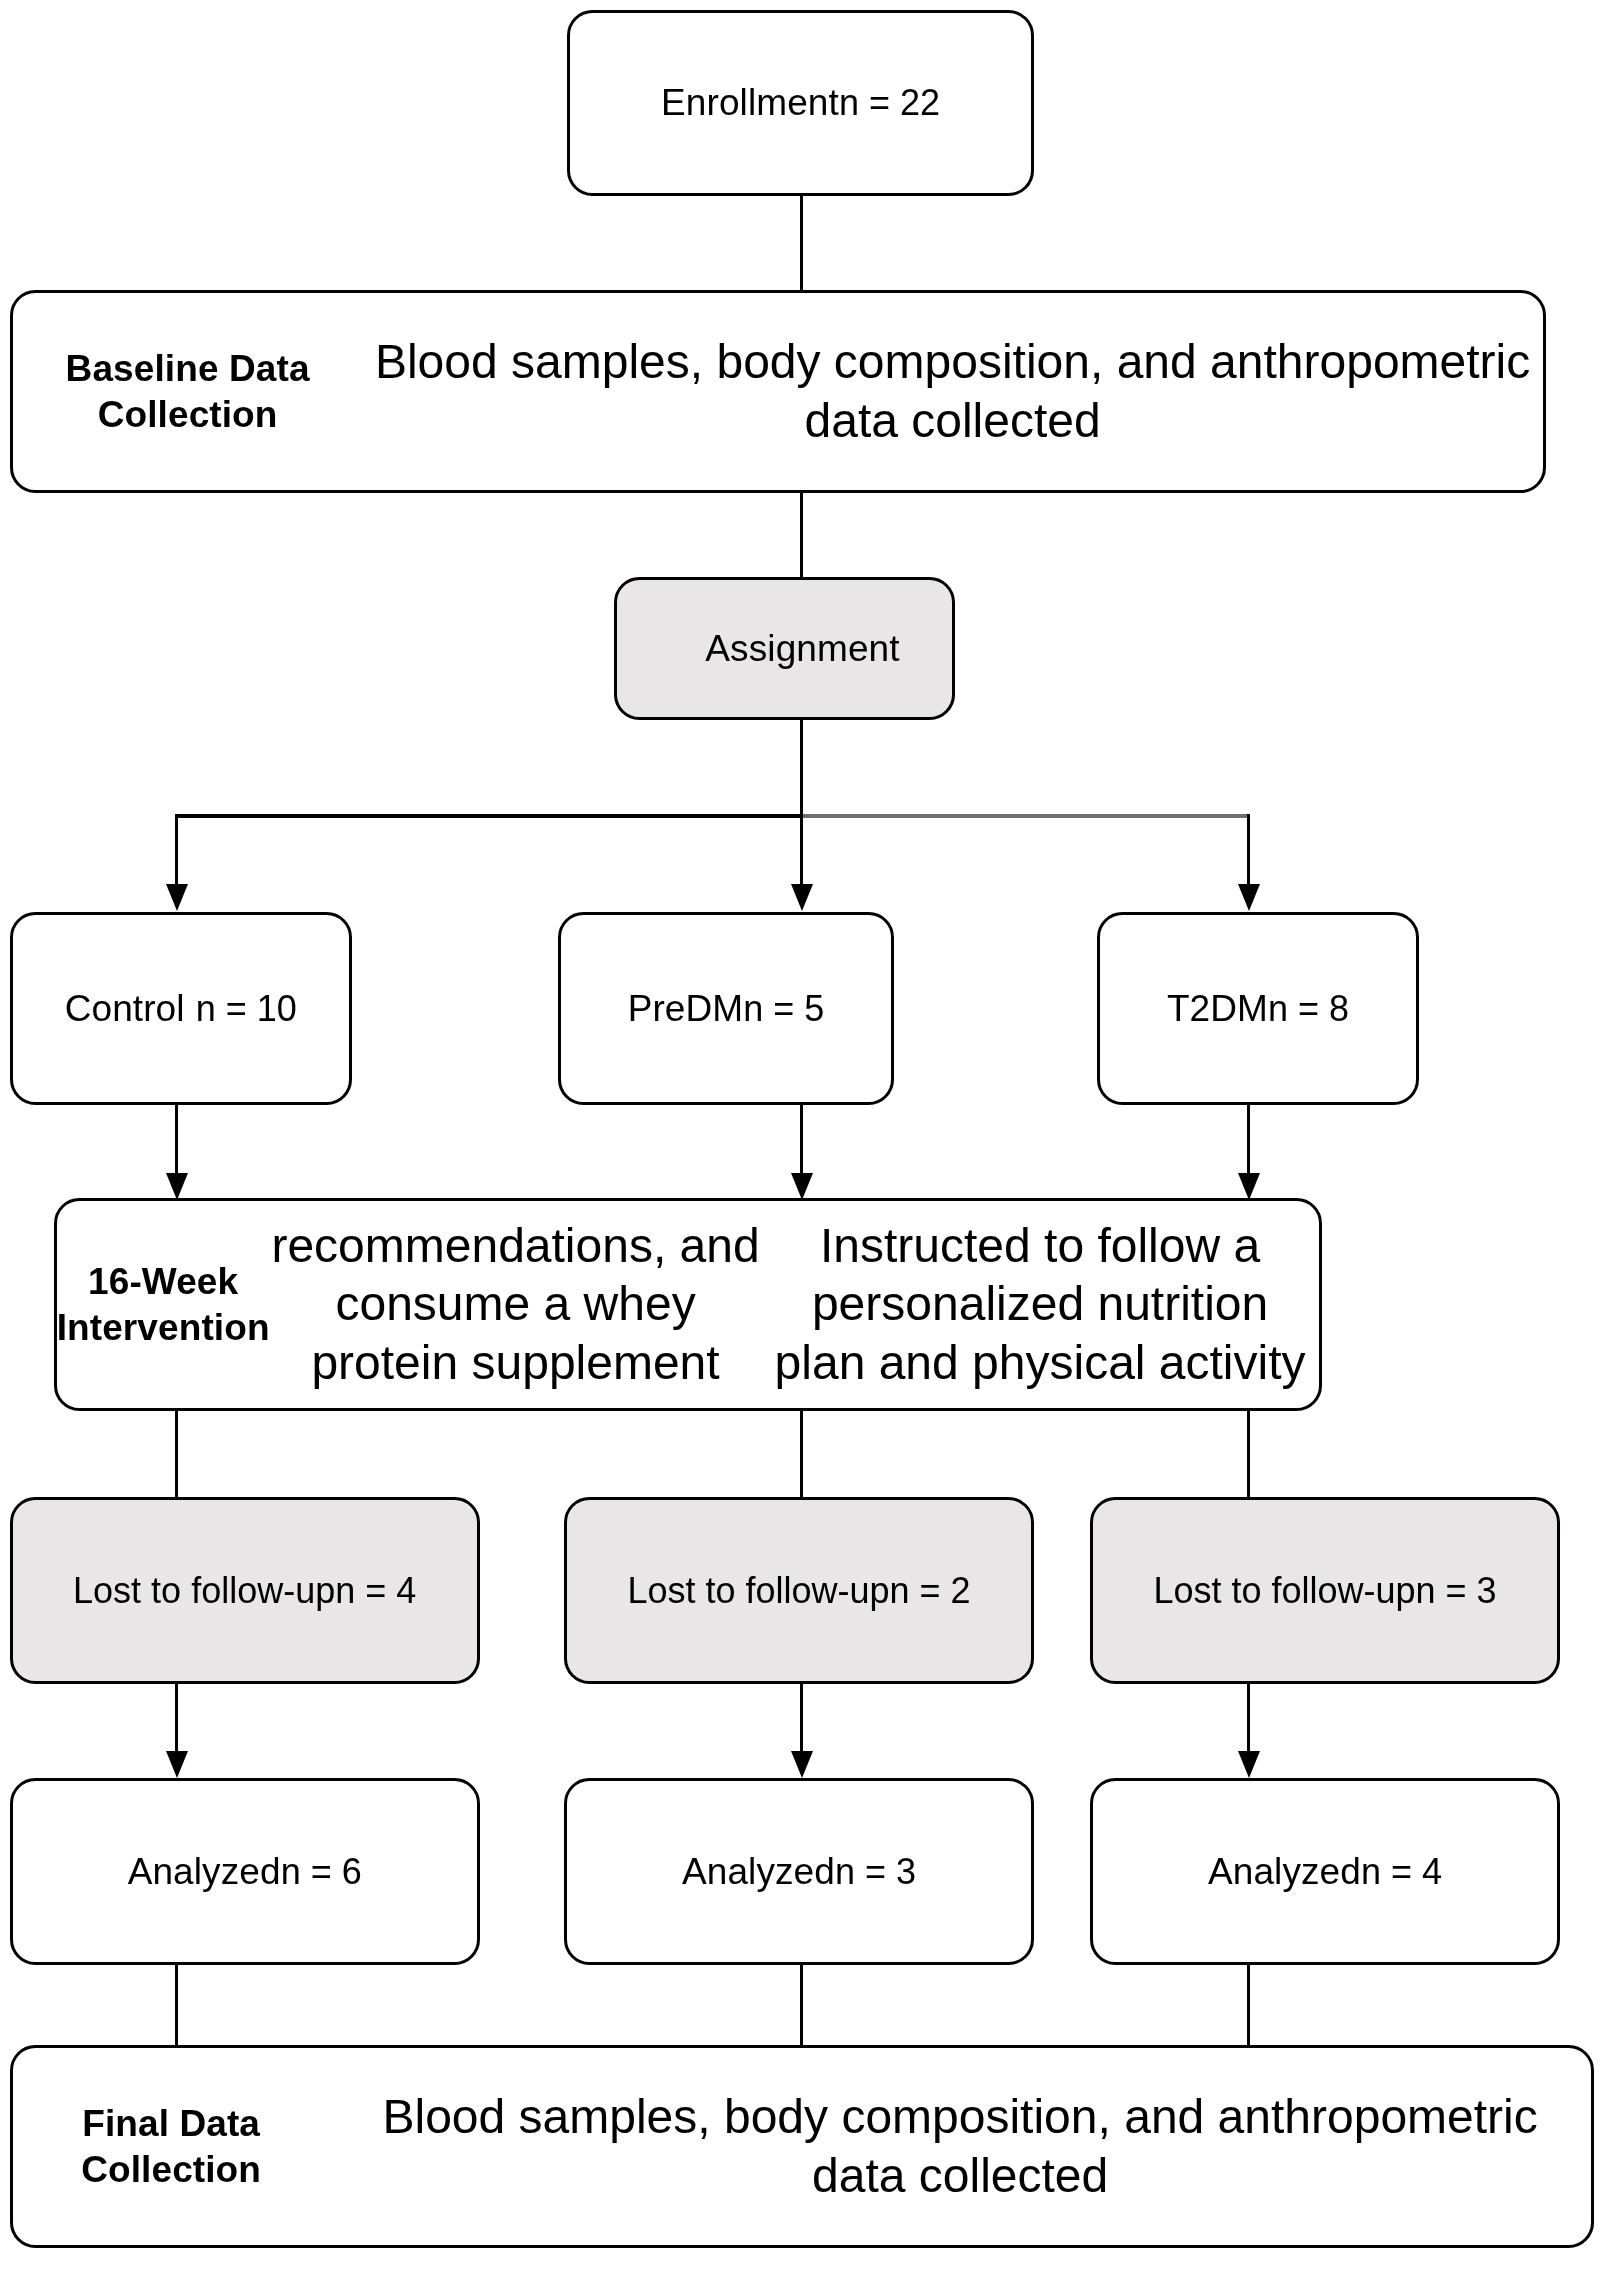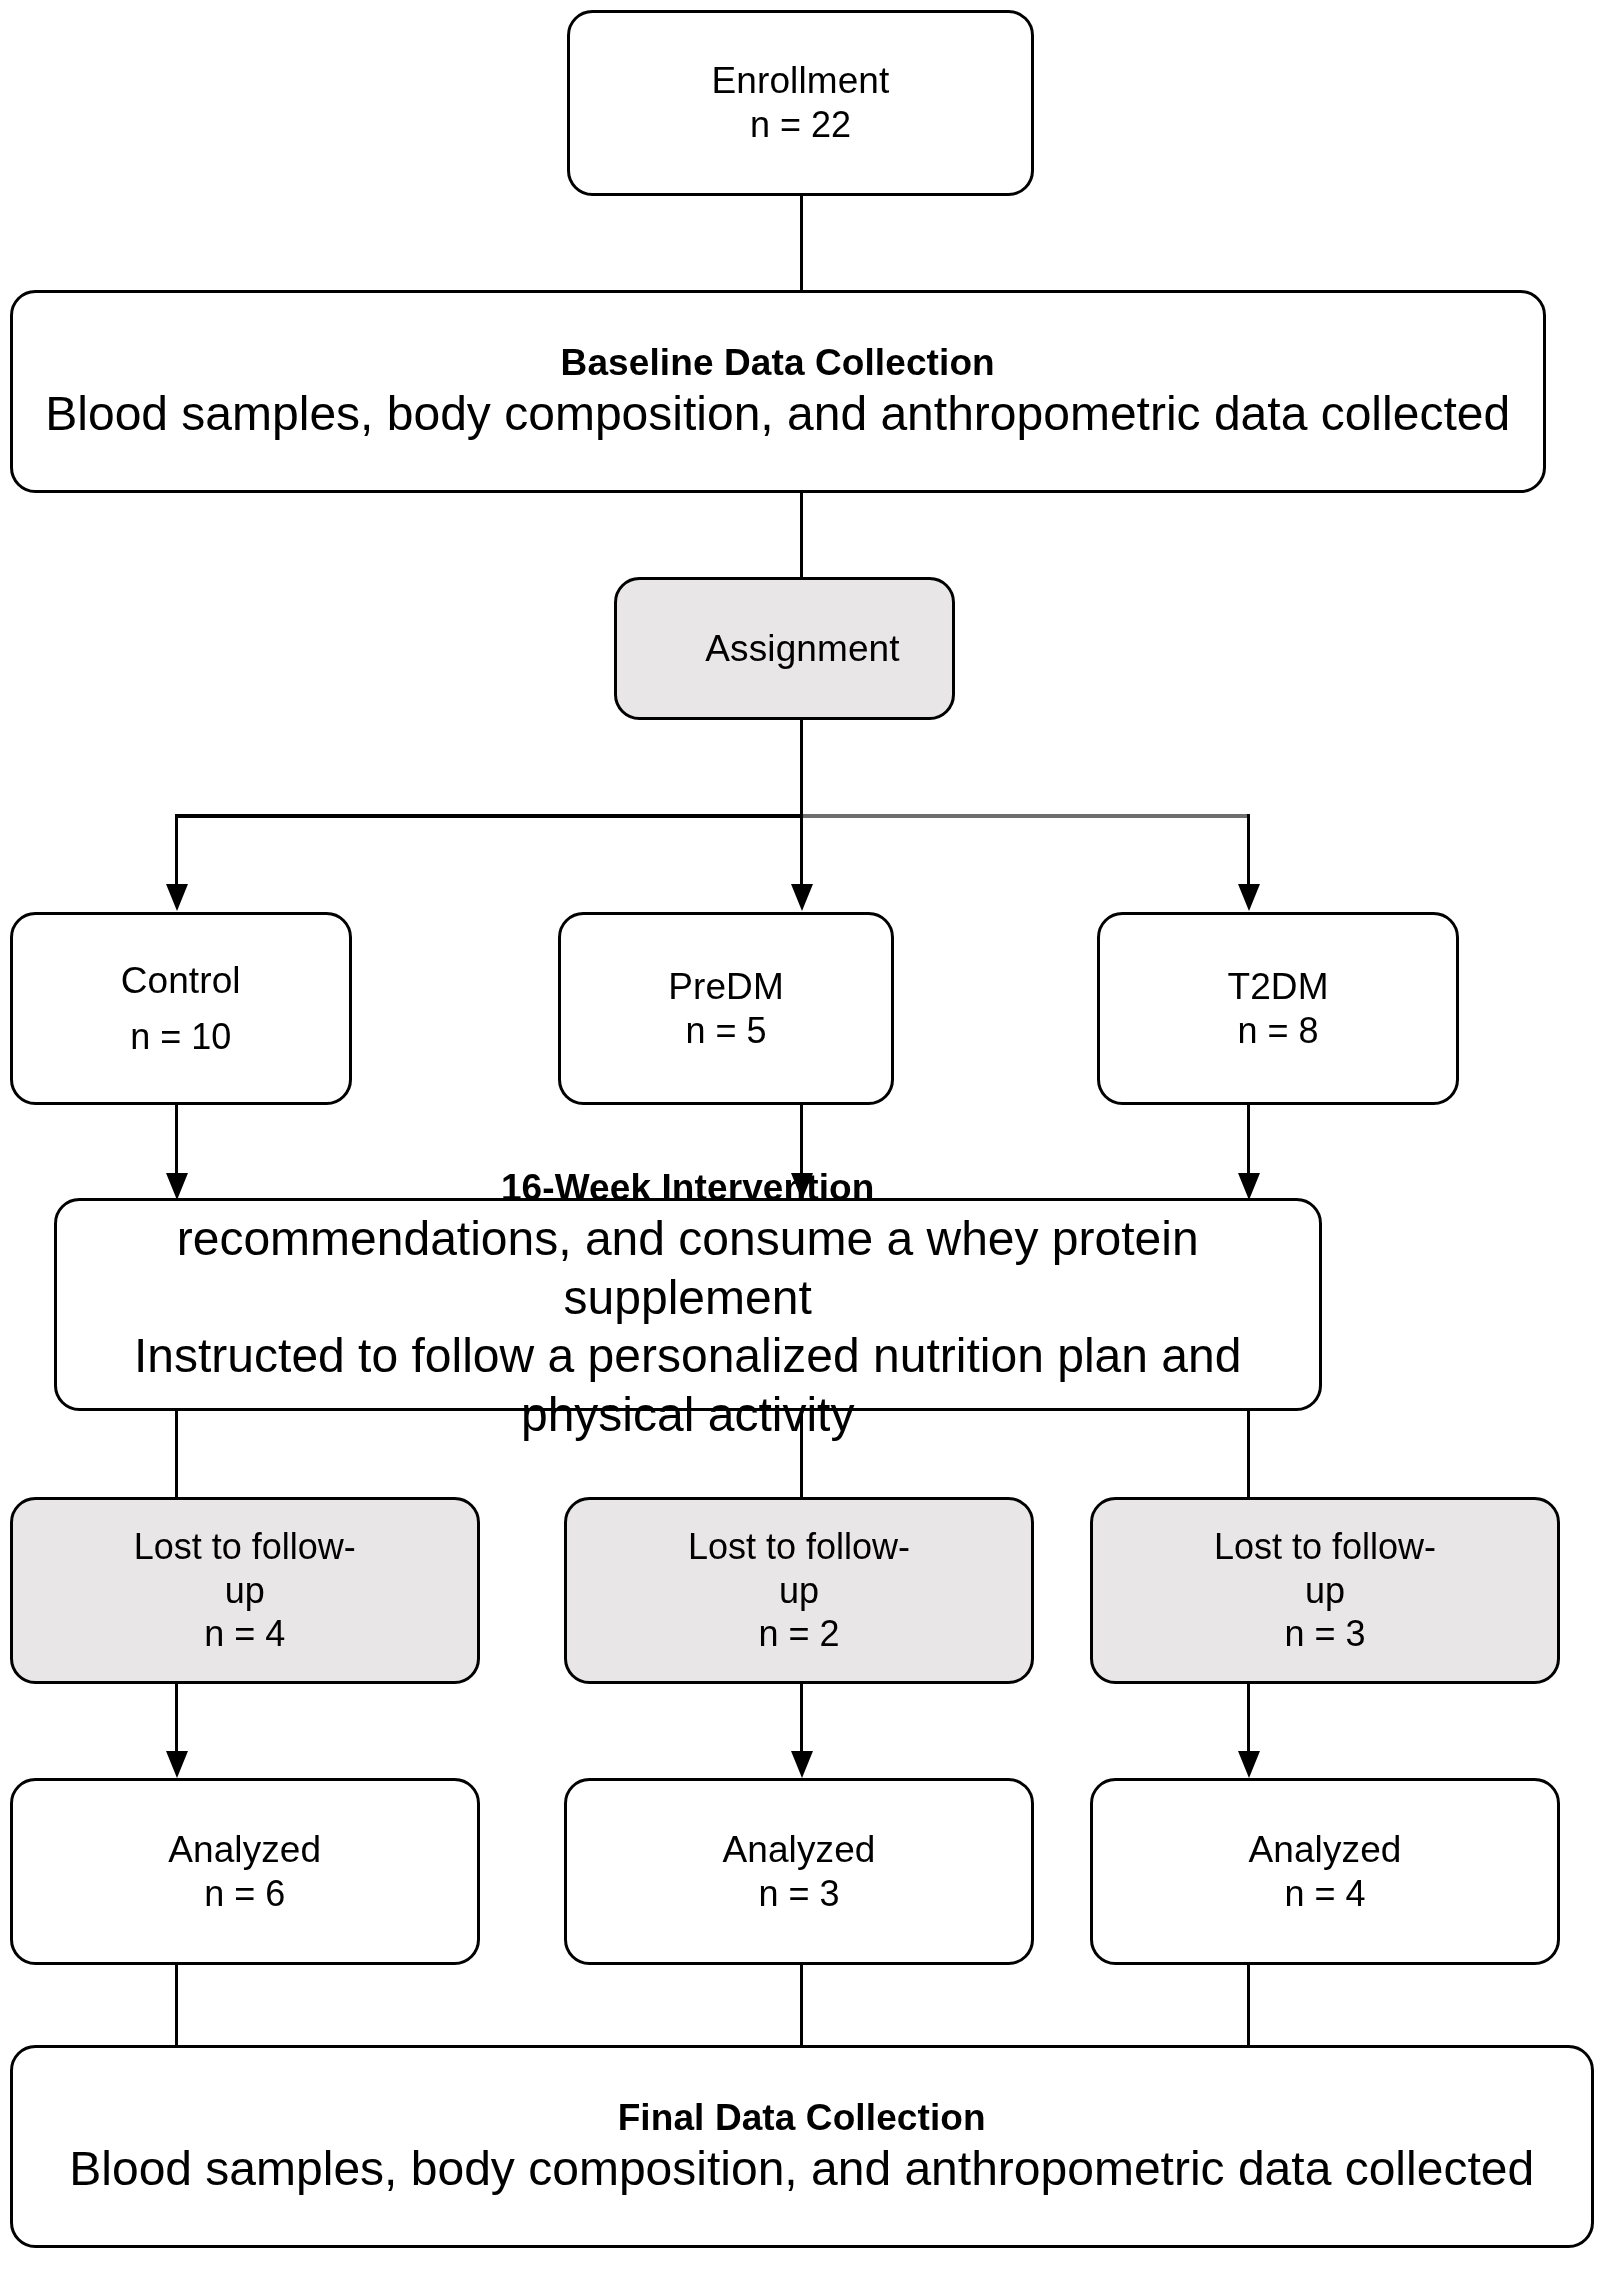--- a/index.html
+++ b/index.html
@@ -12,21 +12,21 @@
   #stage{position:relative;width:1609px;height:2295px;overflow:hidden;background:#fff;}
 
   
   .fbox{
     position:absolute;
     box-sizing:border-box;
     border:3px solid #000000;
     border-radius:25.4px;
     background:#ffffff;
     display:flex;
-    flex-direction:column;
+    flex-direction:row;
     align-items:center;
     justify-content:center;
     text-align:center;
     line-height:1.22;
   }
   .fbox.shaded{background:#e8e6e6;}
 
   .ttl{font-size:37px;font-weight:400;letter-spacing:0.1px;}
   .ttl.bold{font-weight:700;}
   .sub{font-size:48px;font-weight:400;}
@@ -110,21 +110,21 @@
   <div class="fbox" style="left:9.7px;top:912px;width:342px;height:193px;gap:11px;">
     <div class="ttl">Control</div>
     <div class="small">n = 10</div>
   </div>
 
   <div class="fbox" style="left:558px;top:912px;width:336px;height:193px;">
     <div class="ttl">PreDM</div>
     <div class="small">n = 5</div>
   </div>
 
-  <div class="fbox" style="left:1097px;top:912px;width:362px;height:193px;">
+  <div class="fbox" style="left:1097px;top:912px;width:322px;height:193px;">
     <div class="ttl">T2DM</div>
     <div class="small">n = 8</div>
   </div>
 
   <div class="fbox" style="left:9.7px;top:1198px;width:1268px;height:213px;margin-left:44px;">
     <div class="ttl bold">16-Week Intervention</div>
     <div class="sub">recommendations, and consume a whey protein supplement</div>
     <div class="sub">Instructed to follow a personalized nutrition plan and physical activity</div>
   </div>
 

